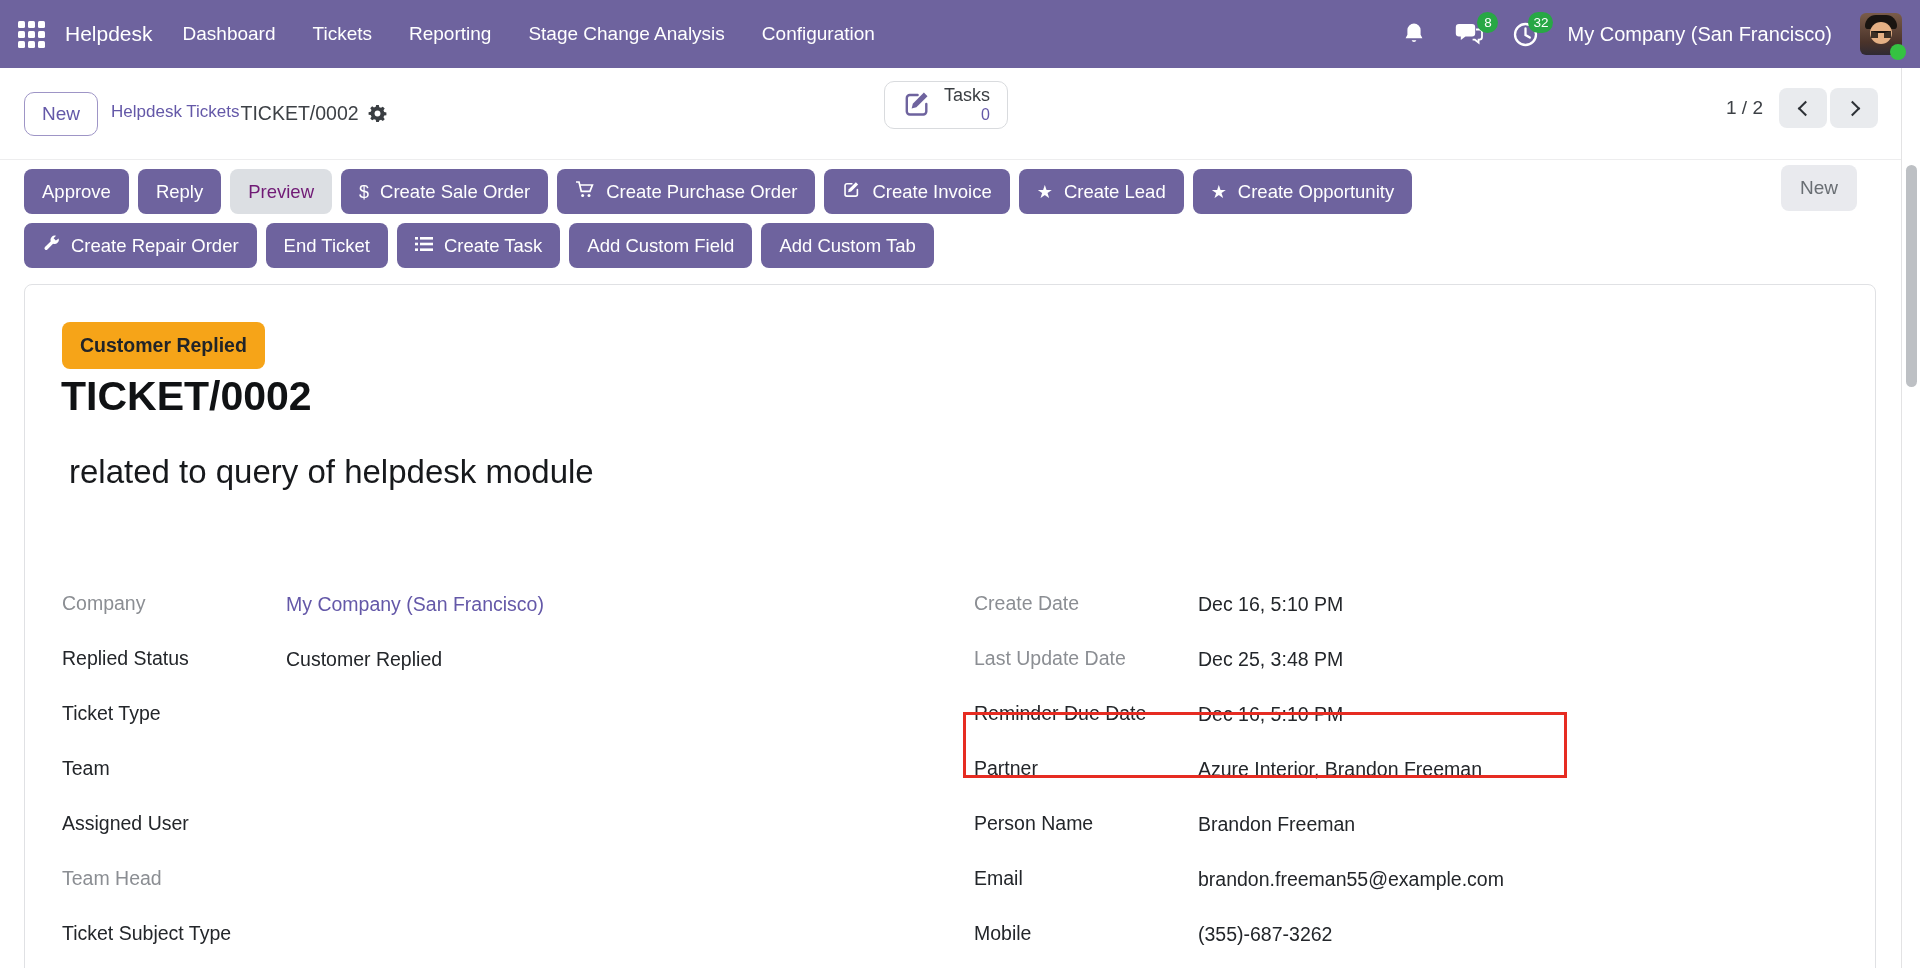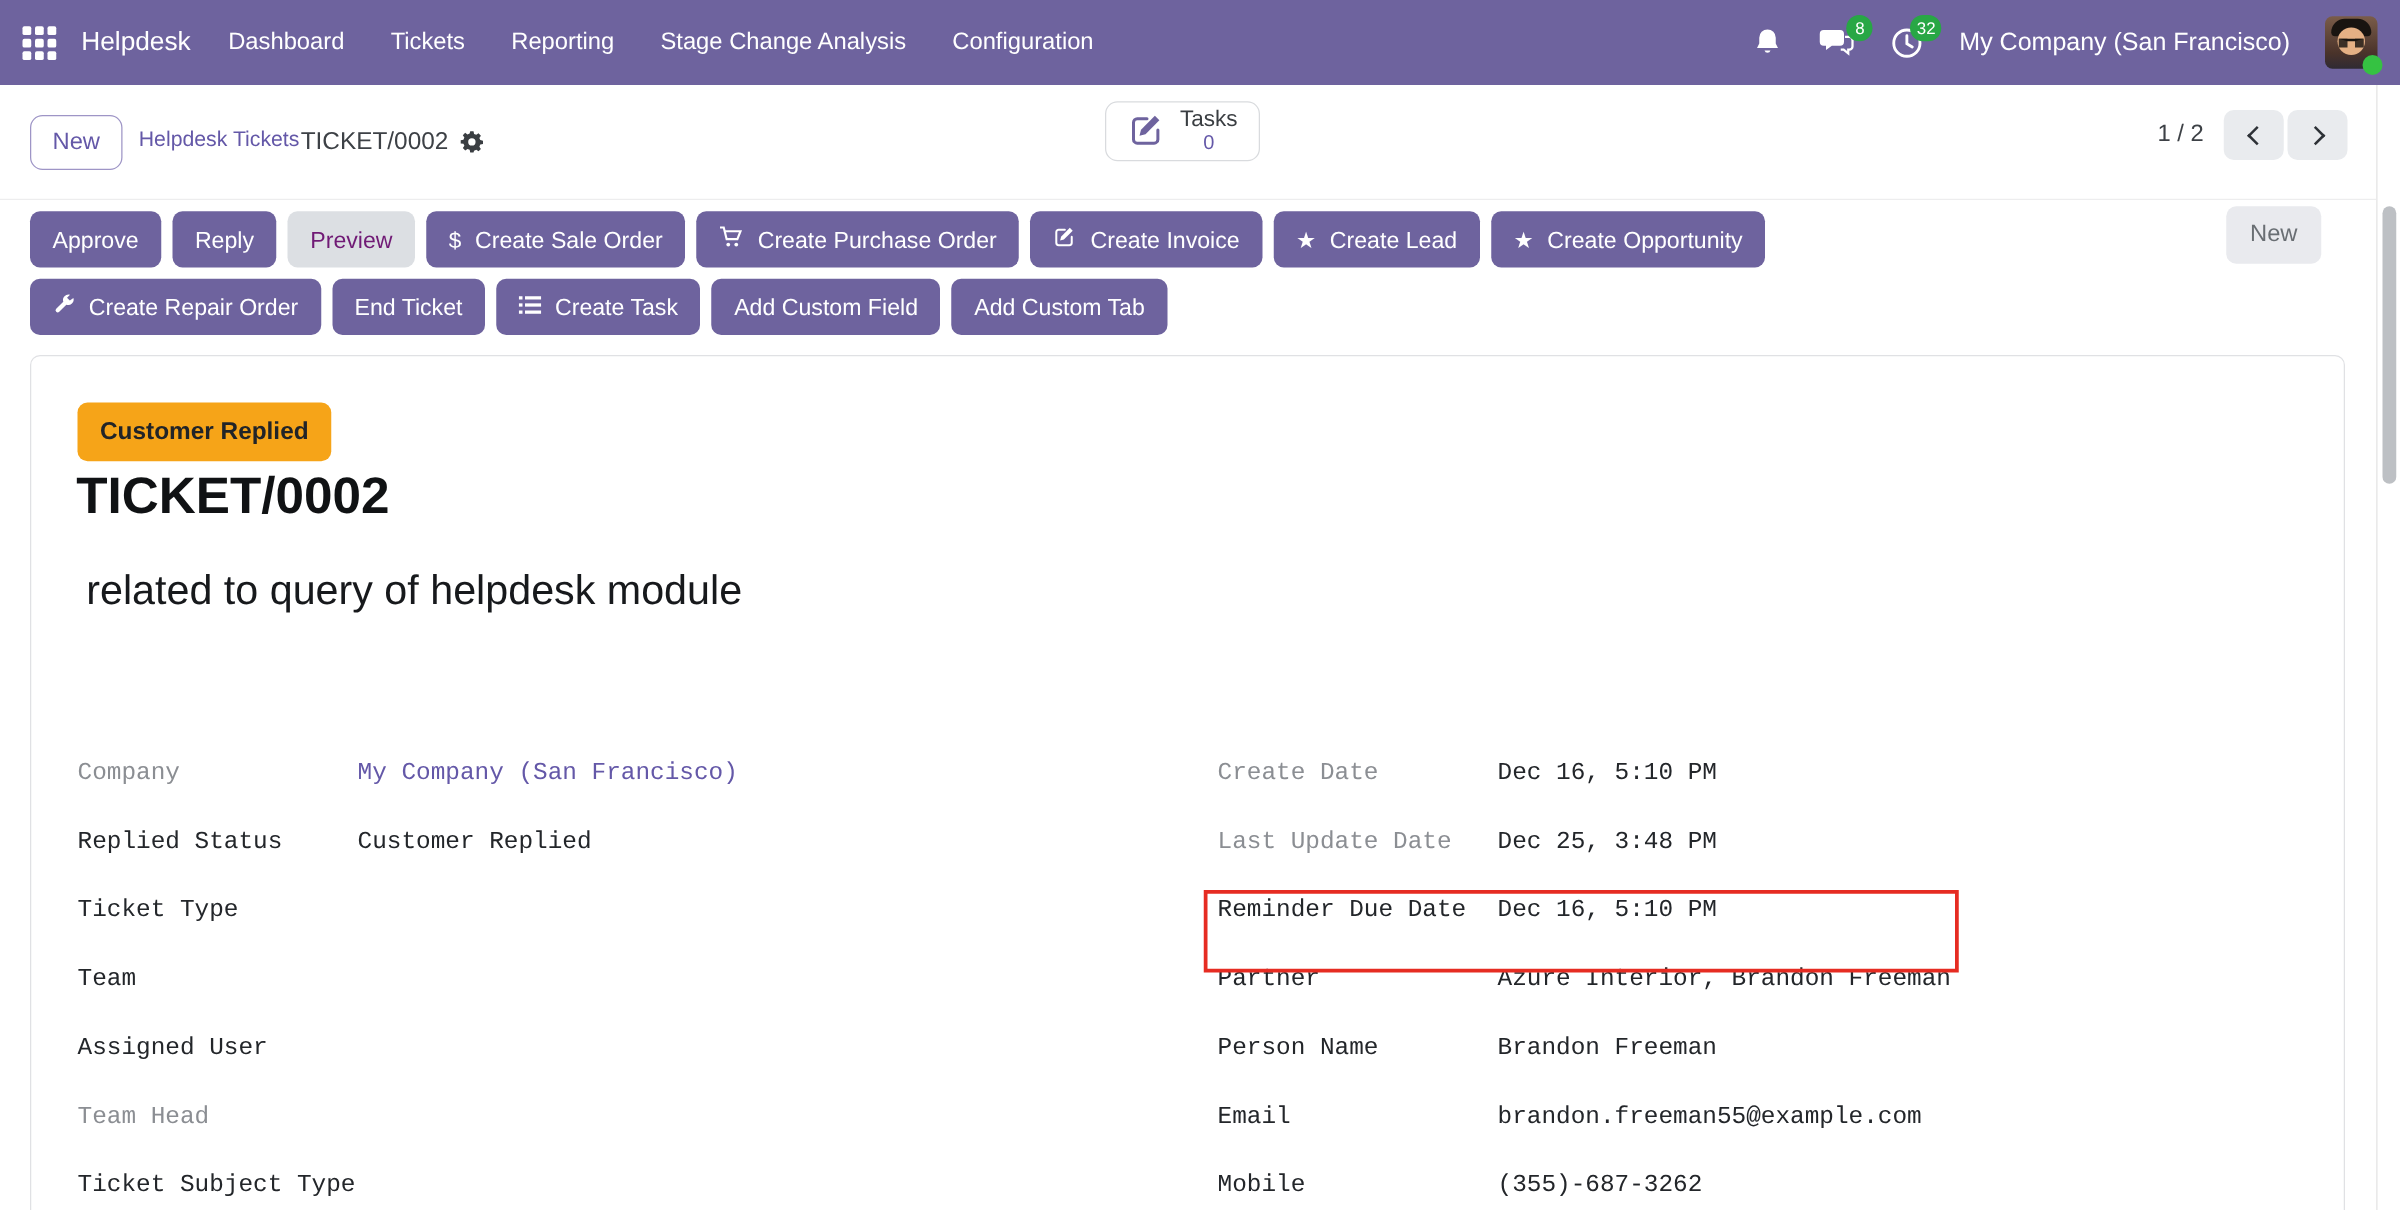--- a/index.html
+++ b/index.html
@@ -40,21 +40,21 @@
           border-bottom:1px solid #ededee;display:flex;align-items:center;padding:0 24px;}
   .btn-new{height:44px;padding:0 17px;background:#fff;border:1px solid #9e95c6;border-radius:10px;
           color:#6458a8;font-size:19px;font-weight:500;font-family:inherit;cursor:pointer;}
   .crumbs{margin-left:13px;display:flex;flex-direction:row;justify-content:center;gap:1px;}
   .crumb-parent{color:#6458a8;font-size:17px;font-weight:500;text-decoration:none;cursor:pointer;}
   .crumb-current{display:flex;align-items:center;gap:9px;font-size:19.5px;font-weight:500;color:#3d4146;}
   .gear-btn{display:flex;cursor:pointer;}
   .tasks-btn{position:absolute;left:884px;top:13px;height:48px;display:flex;align-items:center;gap:12px;
           padding:0 17px;background:#fff;border:1px solid #d9dbde;border-radius:10px;cursor:pointer;
           font-family:inherit;}
-  .tasks-col{display:flex;flex-direction:column;align-items:center;line-height:1.1;}
+  .tasks-col{display:flex;flex-direction:column;align-items:flex-end;line-height:1.1;}
   .tasks-label{font-size:18px;color:#3a3e42;}
   .tasks-count{font-size:16px;color:#6458a8;}
   .pager{position:absolute;right:23px;top:20px;display:flex;align-items:center;gap:16px;}
   .pager-text{font-size:19px;color:#3d4146;}
   .pgroup{display:flex;gap:3px;}
   .pbtn{width:48px;height:40px;background:#e9ebee;border:none;border-radius:8px;display:flex;
           align-items:center;justify-content:center;cursor:pointer;}
   .chev{width:11px;height:11px;border-right:2.4px solid #2d3136;border-bottom:2.4px solid #2d3136;}
   .chev.left{transform:rotate(135deg);margin-left:4px;}
   .chev.right{transform:rotate(-45deg);margin-right:4px;}
@@ -73,21 +73,21 @@
 
   
   .sheet{position:absolute;top:284px;left:24px;width:1852px;height:840px;background:#fff;
         border:1px solid #e0e1e4;border-radius:8px;}
   .stage-badge{position:absolute;top:37px;left:37px;background:#f6a418;color:#212428;font-size:19.5px;
         font-weight:600;padding:12px 18px;border-radius:8px;}
   .sheet-title{position:absolute;top:88px;left:36px;font-size:41px;font-weight:700;color:#101214;cursor:text;}
   .sheet-subtitle{position:absolute;top:168px;left:44px;font-size:33px;font-weight:400;color:#17191c;cursor:text;}
   .col-left{position:absolute;left:37px;top:290px;width:640px;}
   .col-right{position:absolute;left:949px;top:290px;width:660px;}
-  .frow{height:55px;display:flex;align-items:flex-end;font-family:Liberation Mono, monospace;}
+  .frow{height:55px;display:flex;align-items:center;}
   .flabel{width:224px;flex-shrink:0;font-size:19.5px;font-weight:500;color:#23262a;line-height:24px;}
   .flabel.muted{color:#8b8e93;font-weight:400;}
   .fvalue{font-size:19.5px;color:#23262a;line-height:24px;padding-top:2px;cursor:text;}
   .fvalue.link{color:#6458a8;cursor:pointer;}
   .partner-box{position:absolute;left:938px;top:427px;width:604px;height:66px;
         border:3px solid #e62c22;pointer-events:none;}
 
   
   .scroll-rail{position:absolute;top:68px;right:0;width:19px;bottom:0;background:#fff;
         border-left:1px solid #e3e3e4;}

